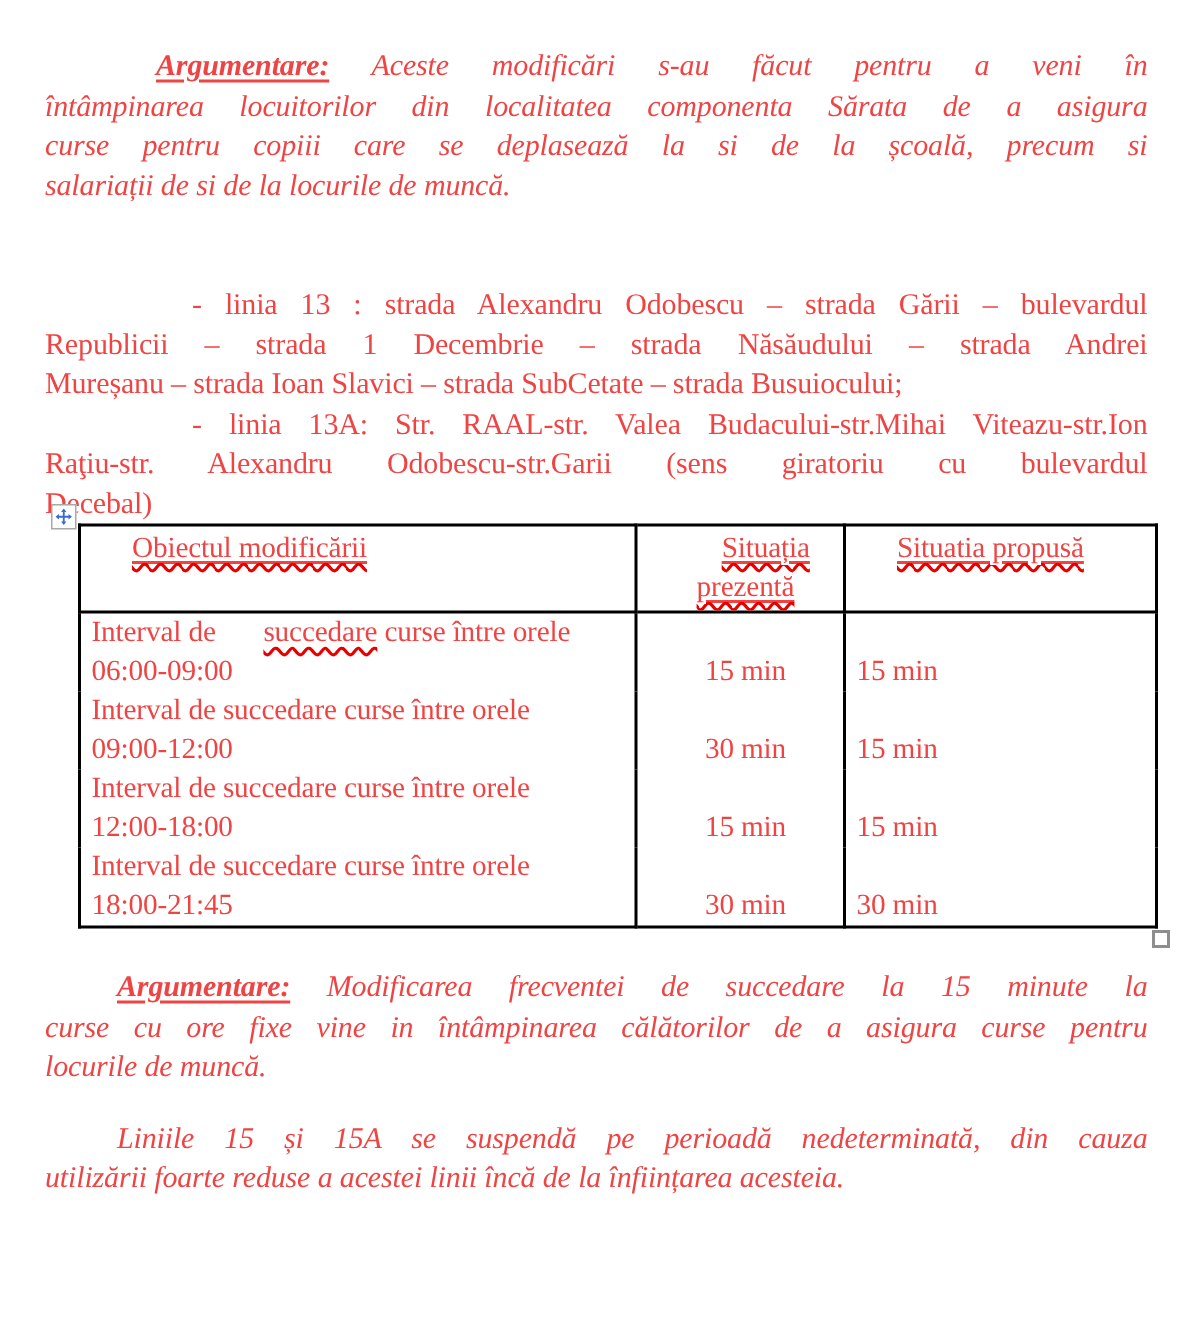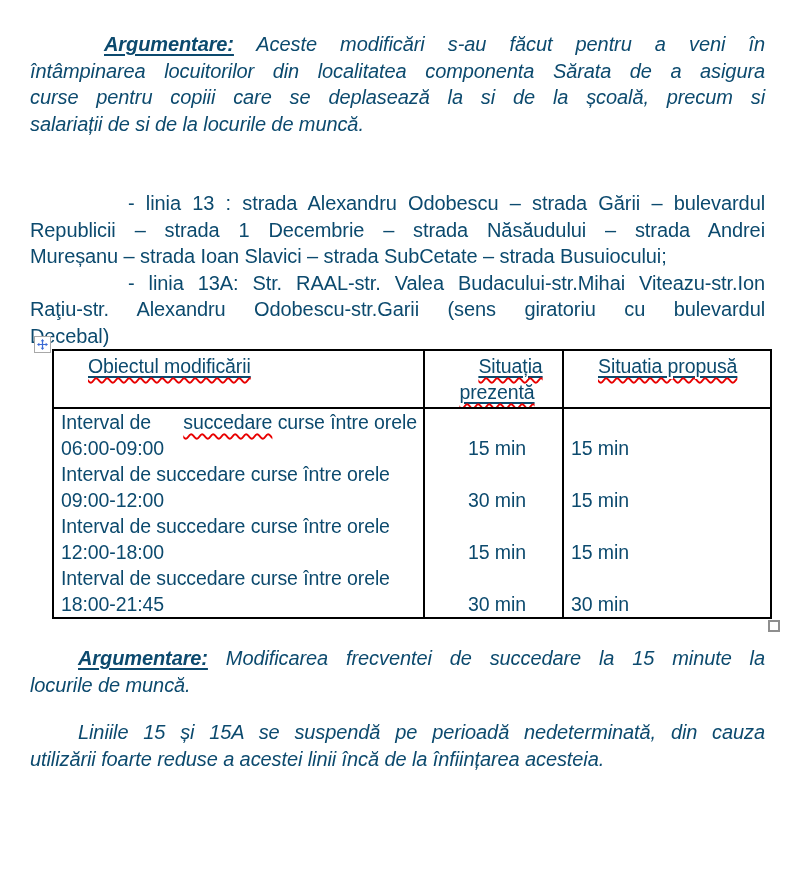--- a/index.html
+++ b/index.html
@@ -1,19 +1,19 @@
 <!DOCTYPE html>
 <html><head>
 <meta charset="utf-8">
 <style>
   html,body{margin:0;padding:0;background:#ffffff;}
   .page{
     width:795px;height:890px;box-sizing:border-box;
-    padding:31px 30px 20px 30px;background:#ffffff;color:#0c4a6e;
-    font-family:Liberation Sans, sans-serif;
+    padding:31px 30px 20px 30px;background:#ffffff;color:#ef4444;
+    font-family:Liberation Serif, serif;
     font-size:20px;letter-spacing:-0.1px;overflow:hidden;
   }
   .ln{display:block;line-height:26.5px;}
   .j{text-align:justify;text-align-last:justify;}
   .l{text-align:left;text-align-last:left;}
   .it{font-style:italic;}
   .b{font-weight:bold;}
   .ind74{text-indent:74px;}
   .ind48{text-indent:48px;}
   .ind98{text-indent:98px;}
@@ -139,20 +139,21 @@
       </tr>
     </tbody>
       </table>
     <div class="resize-handle"></div>
   </div>
 
   <div class="sp-b"></div>
 
   <div class="it">
     <span class="ln j ind48"><span class="arg-label">Argumentare:</span><span> Modificarea frecventei de succedare la 15 minute la</span></span>
+    <span class="ln j">curse cu ore fixe vine in întâmpinarea călătorilor de a asigura curse pentru</span>
     <span class="ln l">locurile de muncă.</span>
   </div>
 
   <div class="sp-c"></div>
 
   <div class="it">
     <span class="ln j ind48">Liniile 15 și 15A se suspendă pe perioadă nedeterminată, din cauza</span>
     <span class="ln l">utilizării foarte reduse a acestei linii încă de la înființarea acesteia.</span>
   </div>
 

